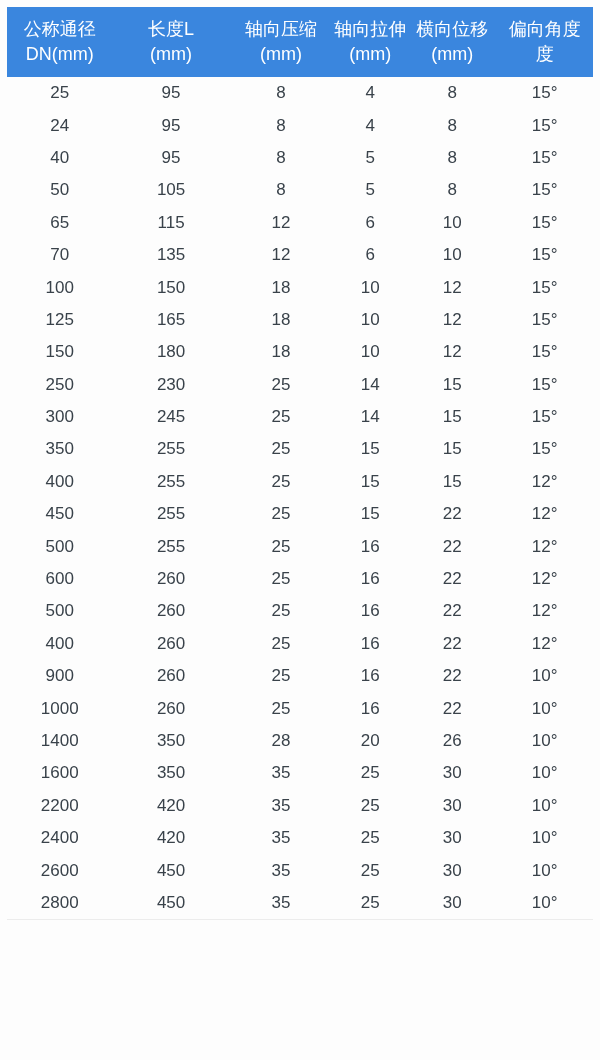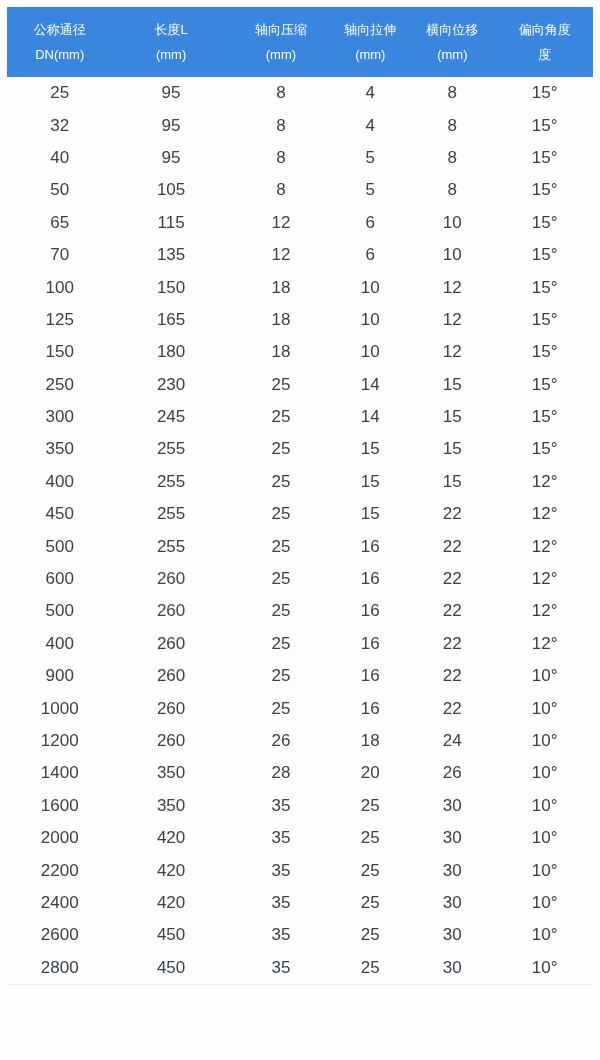--- a/index.html
+++ b/index.html
@@ -23,21 +23,21 @@
   }
   table {
     width: 100%;
     border-collapse: collapse;
     table-layout: fixed;
   }
   thead th {
     background: var(--header-bg, #3a86de);
     color: var(--header-text, #ffffff);
     font-weight: 400;
-    font-size: 13px;
+    font-size: 18px;
     padding: 10px 0;
     text-align: center;
     vertical-align: middle;
   }
   thead .hl {
     line-height: 25px;
     white-space: nowrap;
   }
   tbody td {
     height: 32.4px;
@@ -93,21 +93,21 @@
     <tbody>
         <tr>
           <td>25</td>
           <td>95</td>
           <td>8</td>
           <td>4</td>
           <td>8</td>
           <td>15°</td>
         </tr>
         <tr>
-          <td>32</td>
+          <td>24</td>
           <td>95</td>
           <td>8</td>
           <td>4</td>
           <td>8</td>
           <td>15°</td>
         </tr>
         <tr>
           <td>40</td>
           <td>95</td>
           <td>8</td>
@@ -242,55 +242,39 @@
           <td>16</td>
           <td>22</td>
           <td>10°</td>
         </tr>
         <tr>
           <td>1000</td>
           <td>260</td>
           <td>25</td>
           <td>16</td>
           <td>22</td>
-          <td>10°</td>
-        </tr>
-        <tr>
-          <td>1200</td>
-          <td>260</td>
-          <td>26</td>
-          <td>18</td>
-          <td>24</td>
           <td>10°</td>
         </tr>
         <tr>
           <td>1400</td>
           <td>350</td>
           <td>28</td>
           <td>20</td>
           <td>26</td>
           <td>10°</td>
         </tr>
         <tr>
           <td>1600</td>
           <td>350</td>
           <td>35</td>
           <td>25</td>
           <td>30</td>
           <td>10°</td>
         </tr>
         <tr>
-          <td>2000</td>
-          <td>420</td>
-          <td>35</td>
-          <td>25</td>
-          <td>30</td>
-          <td>10°</td>
-        </tr>
-        <tr>
           <td>2200</td>
           <td>420</td>
           <td>35</td>
           <td>25</td>
           <td>30</td>
           <td>10°</td>
         </tr>
         <tr>
           <td>2400</td>
           <td>420</td>

